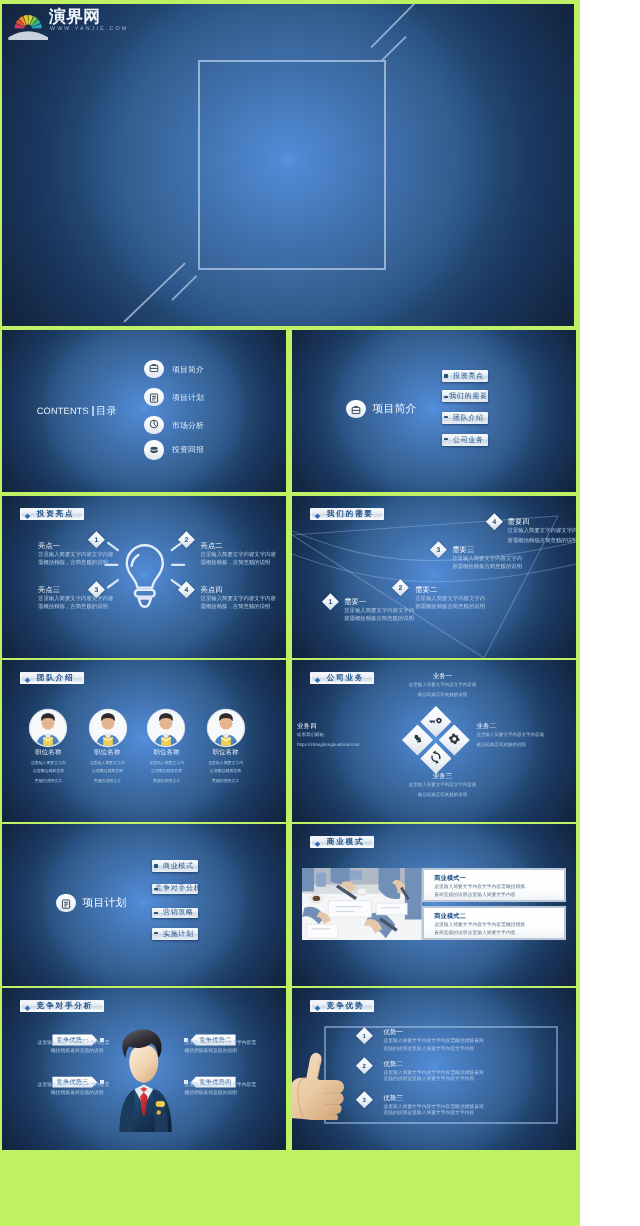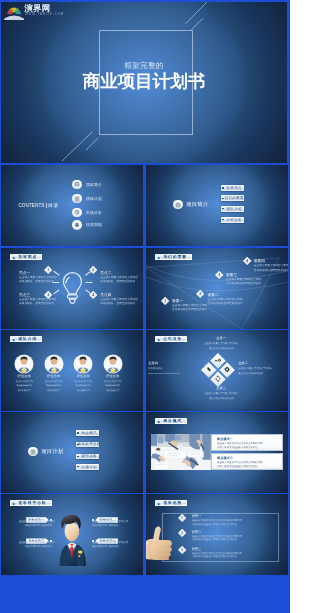--- a/index.html
+++ b/index.html
@@ -1,18 +1,18 @@
 <!DOCTYPE html>
 <html><head>
 <meta charset="utf-8">
 <style>
   html,body{margin:0;padding:0;background:#ffffff;}
   body{width:290px;height:613px;overflow:hidden;
        font-family:"Liberation Sans",sans-serif;-webkit-font-smoothing:antialiased;}
-  .deck{position:relative;width:290px;height:613px;background:#1d4ed8;}
+  .deck{position:relative;width:290px;height:613px;background:#bef264;}
   .slide{position:absolute;overflow:hidden;background:#17325a;}
   .bg{position:absolute;left:0;top:0;right:0;bottom:0;
       background:radial-gradient(ellipse 66.4% 106% at 50% 48.4%,
         rgb(86,146,224) 0%, rgb(80,137,211) 3%, rgb(51,93,142) 43.7%,
         rgb(43,84,134) 49.5%, rgb(34,70,111) 55.8%, rgb(26,55,96) 66%,
         rgb(19,37,63) 86%, rgb(14,28,48) 100%);}
 
   
   #s1{left:1px;top:2px;width:286px;height:161px;}
   #s1 .frame{position:absolute;left:97.5px;top:28px;width:94px;height:105px;
@@ -182,22 +182,20 @@
         <path d="M11.67 5.95A6.8 6.8 0 0 1 13.91 5.50L14.05 10.30A2.0 2.0 0 0 0 13.39 10.43Z" fill="#f3c123"></path>
         <path d="M14.29 5.50A6.8 6.8 0 0 1 16.53 5.95L14.81 10.43A2.0 2.0 0 0 0 14.15 10.30Z" fill="#cfd92b"></path>
         <path d="M16.87 6.09A6.8 6.8 0 0 1 18.77 7.36L15.47 10.85A2.0 2.0 0 0 0 14.92 10.47Z" fill="#7dc242"></path>
         <path d="M19.04 7.63A6.8 6.8 0 0 1 20.31 9.53L15.93 11.48A2.0 2.0 0 0 0 15.55 10.93Z" fill="#30b58f"></path>
         <path d="M20.45 9.87A6.8 6.8 0 0 1 20.90 12.11L16.10 12.25A2.0 2.0 0 0 0 15.97 11.59Z" fill="#2aa4b8"></path>
       </g>
       <path d="M4.2 16.6Q14.1 10.6 24 16.6L24 18L4.2 18Z" fill="#c8d3dd"></path>
     </svg>
     <div class="logo-tx">演界网</div>
     <div class="logo-url">WWW.YANJIE.COM</div>
-    <div class="t-sub">框架完整的</div>
-    <div class="t-main">商业项目计划书</div>
   </div>
 
   <div class="slide g cL r1" id="s2">
     <div class="bg"></div>
     <div class="cont-t">
       <span>CONTENTS</span><i class="cbar"></i><b>目录</b>
     </div>
     <div class="ct-row" style="top:14.6px">
       <div class="cir ct-c">
           <svg viewBox="0 0 12 12" width="6" height="6">

